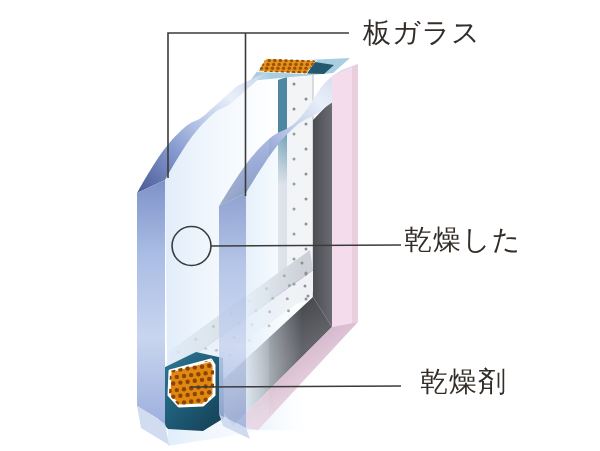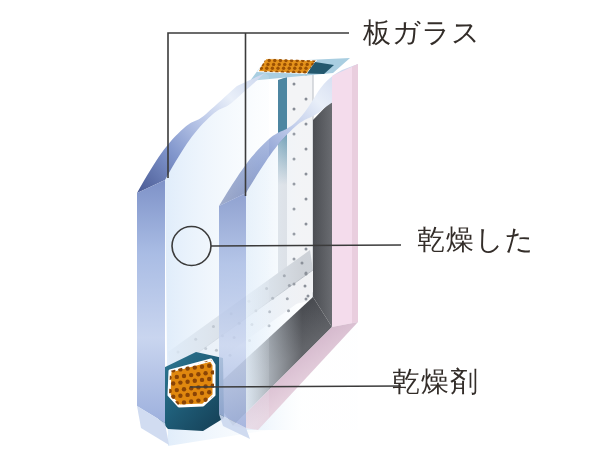--- a/index.html
+++ b/index.html
@@ -8,22 +8,22 @@
     font-family:"Liberation Sans","DejaVu Sans",sans-serif;
   }
   #stage svg{position:absolute;left:0;top:0;}
   .label{
     position:absolute;
     font-size:28px;font-weight:500;letter-spacing:1px;
     color:var(--label_text,#332d29);
     line-height:33px;white-space:nowrap;text-align:center;
   }
   #label-glass{left:363px;top:16px;}
-  #label-air{left:404px;top:223px;margin-left:13px;}
-  #label-desiccant{left:392px;top:365px;}
+  #label-air{left:404px;top:223px;}
+  #label-desiccant{left:420px;top:365px;}
 </style>
 </head>
 <body>
 
 <div id="stage">
 <svg width="600" height="451" viewBox="0 0 600 451">
   <defs>
     <linearGradient id="gStrip" x1="0" y1="0" x2="0" y2="1">
       <stop offset="0" stop-color="#7e92c8"></stop>
           <stop offset="0.3" stop-color="#a9bce4"></stop>

